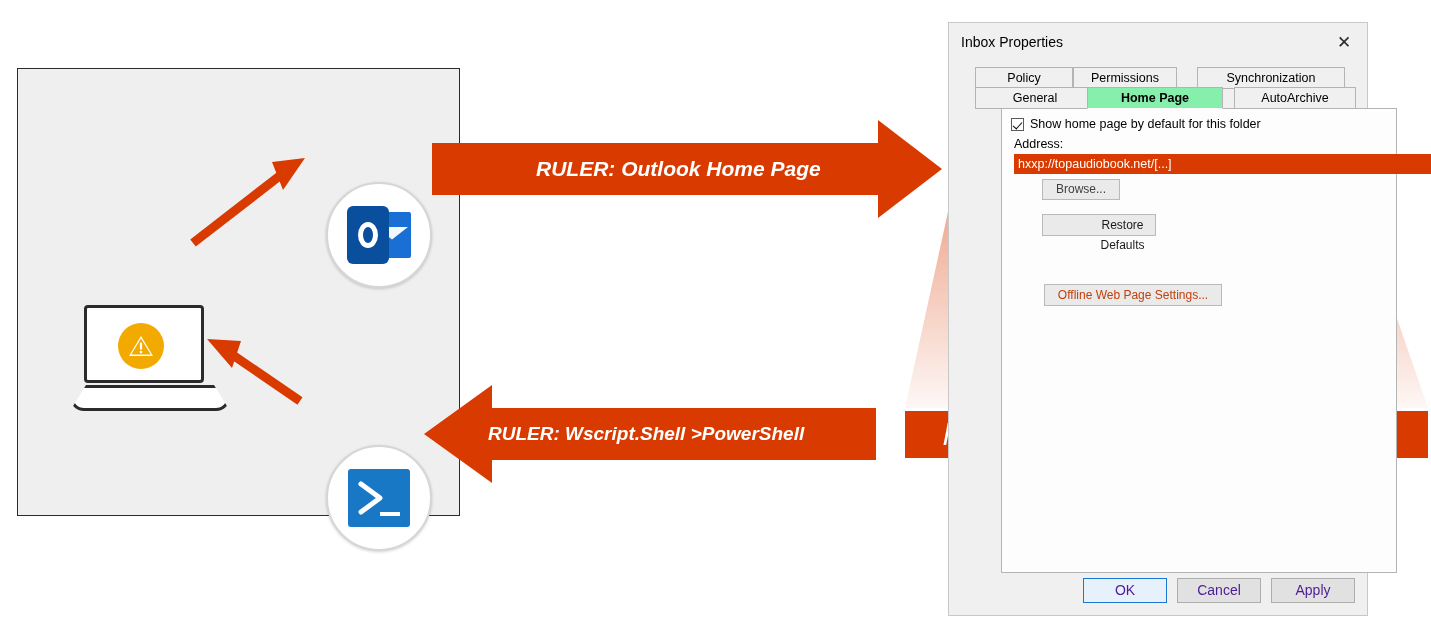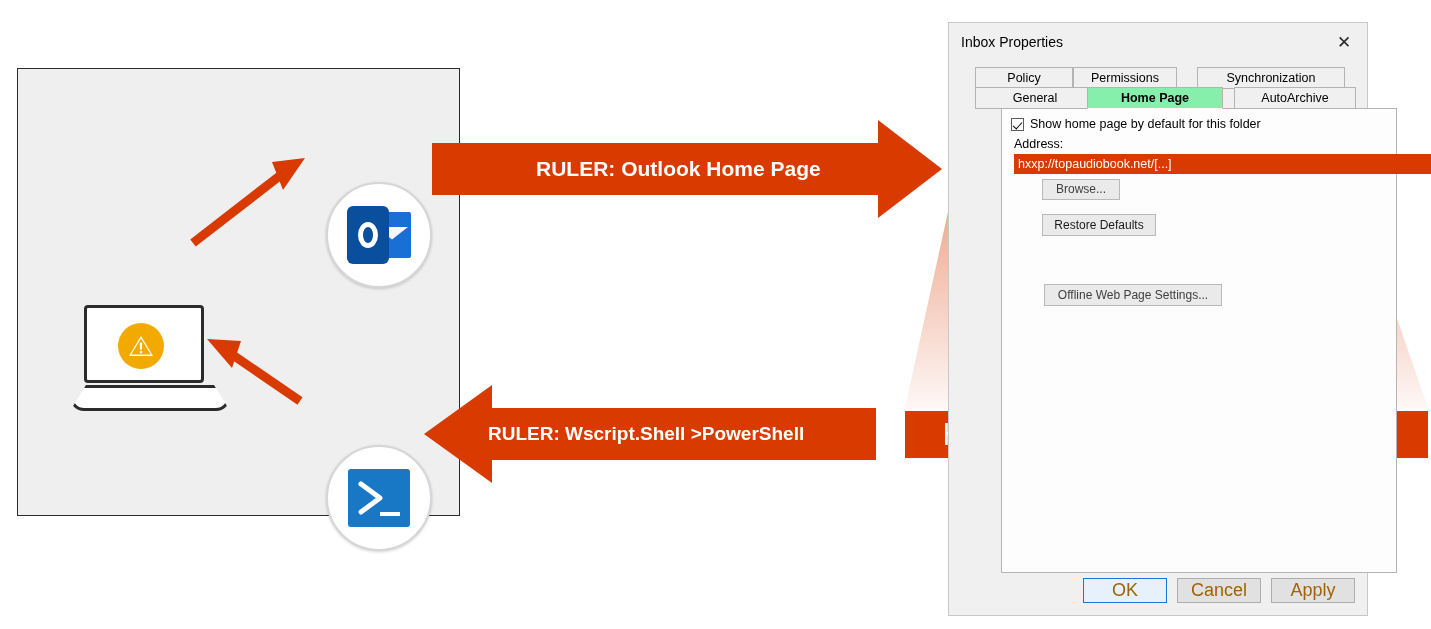--- a/index.html
+++ b/index.html
@@ -172,20 +172,21 @@
   }
 
   
   .banner {
     position: absolute;
     display: flex;
     align-items: center;
     color: #ffffff;
     font-weight: bold;
     white-space: nowrap;
+    font-style: italic;
   }
   .banner-top {
     left: 432px;
     top: 143px;
     height: 52px;
     padding-left: 104px;
     font-size: 21px;
   }
   .banner-bottom {
     left: 428px;
@@ -343,55 +344,56 @@
     height: 21px;
     line-height: 19px;
   }
   .btn-restore {
     left: 40px;
     top: 105px;
     width: 114px;
     height: 22px;
     line-height: 20px;
     color: #1a1a1a;
+    padding-left: 47px;
   }
   .info-text {
     position: absolute;
     left: 12px;
     top: 137px;
     width: 362px;
     font-size: 12.3px;
     color: #1a1a1a;
     line-height: 16px;
   }
   .btn-offline {
     left: 42px;
     top: 175px;
     width: 178px;
     height: 22px;
     line-height: 20px;
-    color: #404040;
+    color: #c2410c;
   }
 
   .footer-btns {
     position: absolute;
     bottom: 12px;
     right: 12px;
     display: flex;
     gap: 10px;
   }
   .footer-btn {
     width: 84px;
     height: 25px;
     line-height: 23px;
     text-align: center;
-    font-size: 18px;
+    font-size: 14px;
     background: #e1e1e1;
     border: 1px solid #adadad;
-    color: #a16207;
+    color: #4c1d95;
     box-sizing: border-box;
   }
   .footer-btn.primary {
     background: #e6f1fb;
     border: 1px solid #1976d2;
   }
 </style>
 </head>
 <body>
 

